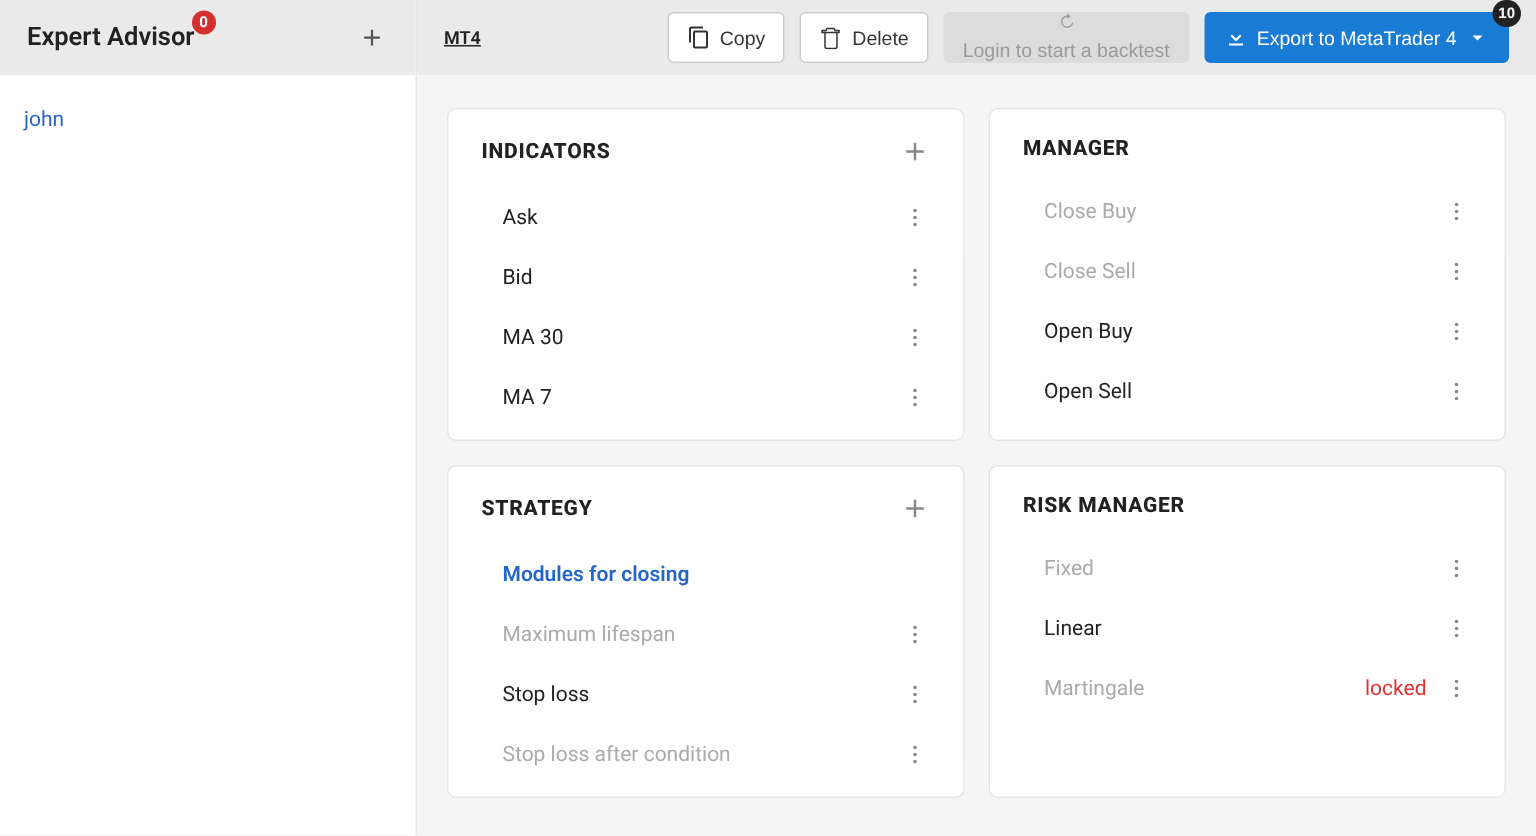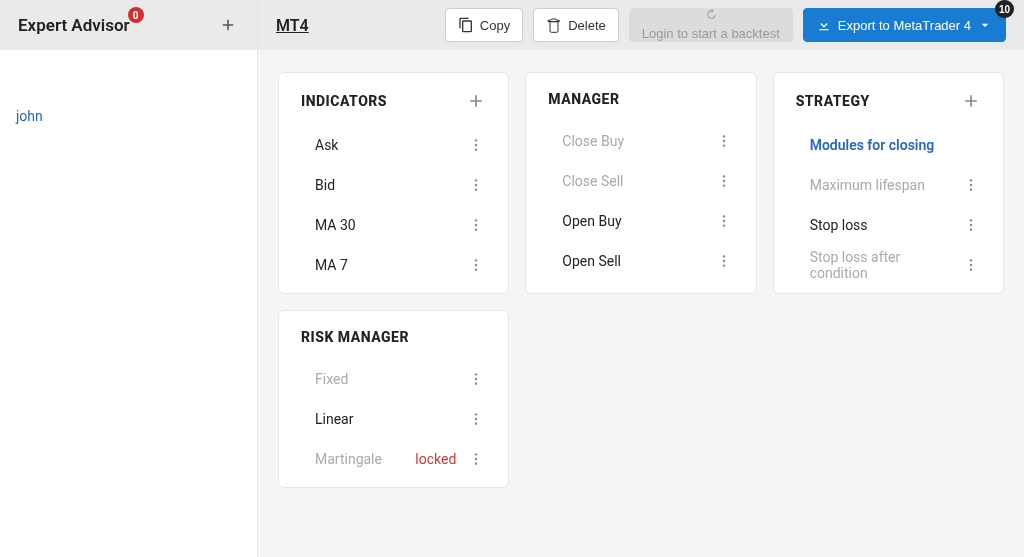--- a/index.html
+++ b/index.html
@@ -8,26 +8,25 @@
     background: #f5f5f5;
     width: 1024px;
     height: 557px;
     overflow: hidden;
     color: #222;
   }
   .layout { display: flex; height: 100%; }
 
   
   .sidebar {
-    width: 258px;
+    width: 278px;
     background: #fff;
     border-right: 1px solid #e5e5e5;
     display: flex;
     flex-direction: column;
-    gap: 36px;
   }
   .sidebar-header {
     height: 50px;
     background: #eaeaea;
     display: flex;
     align-items: center;
     padding: 0 18px;
     position: relative;
   }
   .sidebar-title {
@@ -73,21 +72,21 @@
   .main { flex: 1; display: flex; flex-direction: column; }
   .topbar {
     height: 50px;
     background: #eaeaea;
     display: flex;
     align-items: center;
     padding: 0 18px;
     gap: 10px;
   }
   .page-title {
-    font-size: 16px;
+    font-size: 12px;
     font-weight: 600;
     margin-right: auto;
     color: #222;
     text-decoration: underline;
   }
   .btn {
     display: inline-flex;
     align-items: center;
     gap: 6px;
     height: 34px;
@@ -131,21 +130,21 @@
   }
 
   
   .content {
     flex: 1;
     padding: 22px 20px;
     overflow: auto;
   }
   .grid {
     display: grid;
-    grid-template-columns: 1fr 1fr 1fr;
+    grid-template-columns: 1fr 1fr;
     gap: 16px;
   }
   .card {
     background: #fff;
     border: 1px solid #e6e6e6;
     border-radius: 6px;
     padding: 18px 22px 8px 22px;
   }
   .card-header {
     display: flex;

